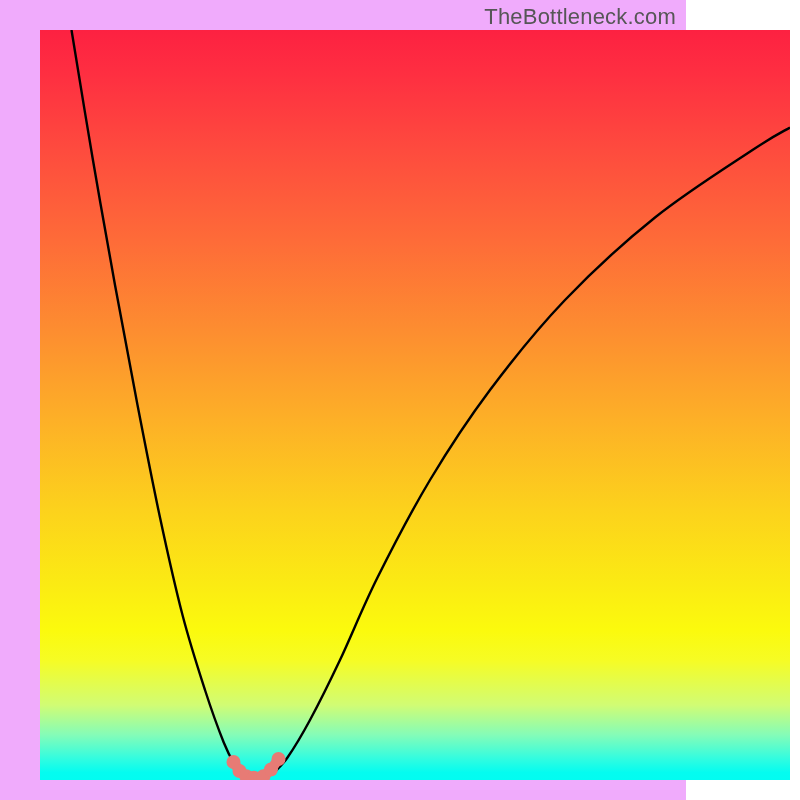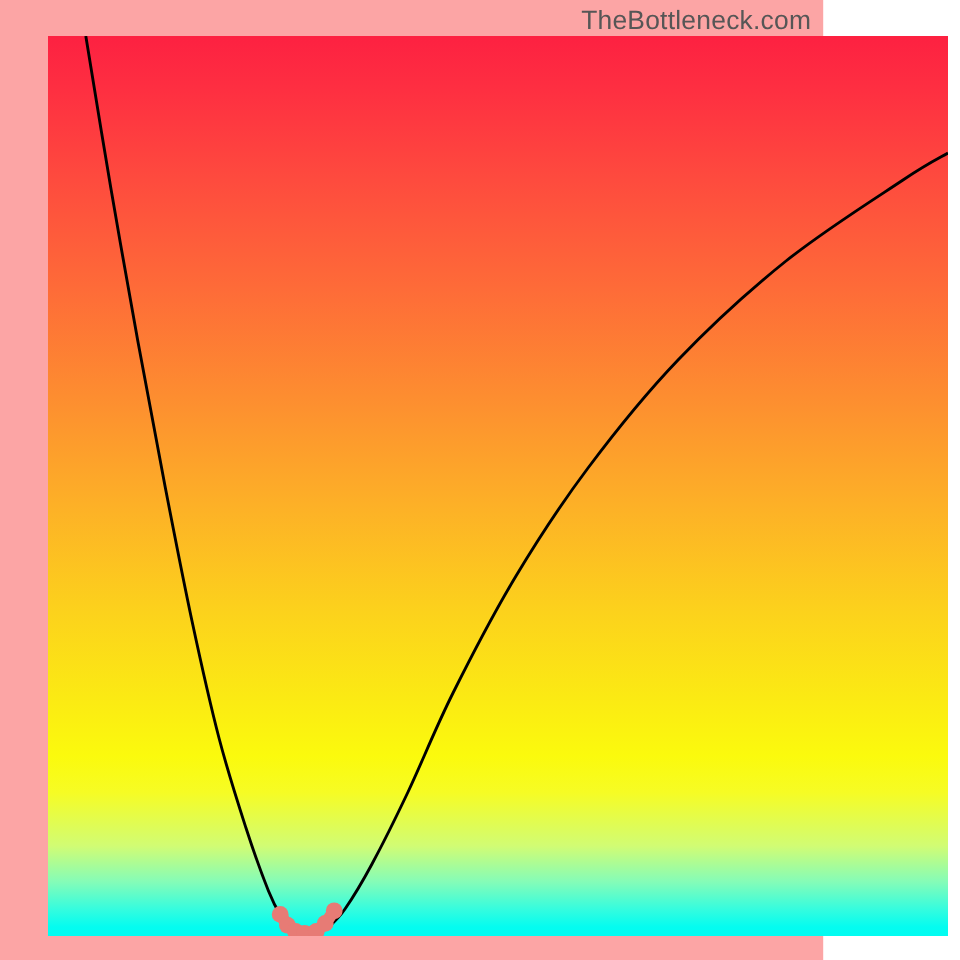--- a/index.html
+++ b/index.html
@@ -8,21 +8,21 @@
     width: 800px;
     height: 800px;
     overflow: hidden;
     background: #fff;
     font-family: Arial, Helvetica, sans-serif;
   }
   .frame {
     position: relative;
     width: 686px;
     height: 800px;
-    background: #fca5a5;
+    background: #f0abfc;
   }
   .watermark {
     position: absolute;
     top: 4px;
     right: 10px;
     font-size: 22px;
     color: #565656;
     font-weight: 500;
     letter-spacing: 0.2px;
     z-index: 10;

